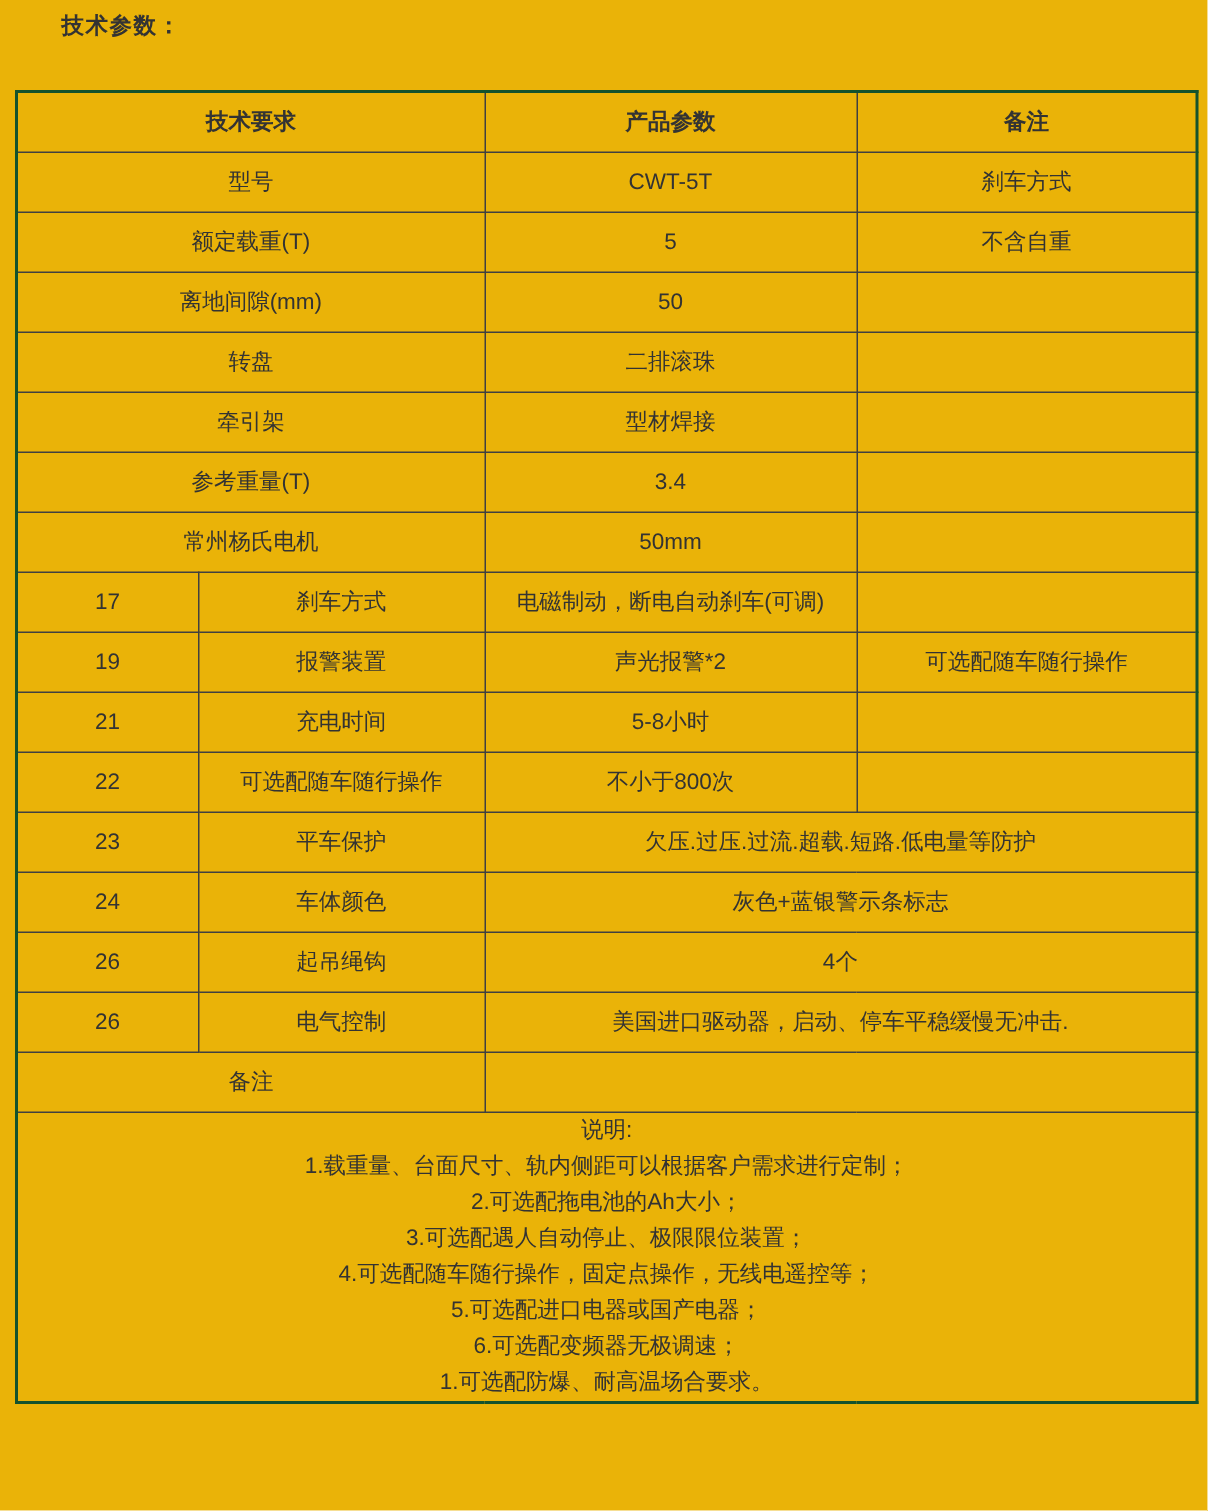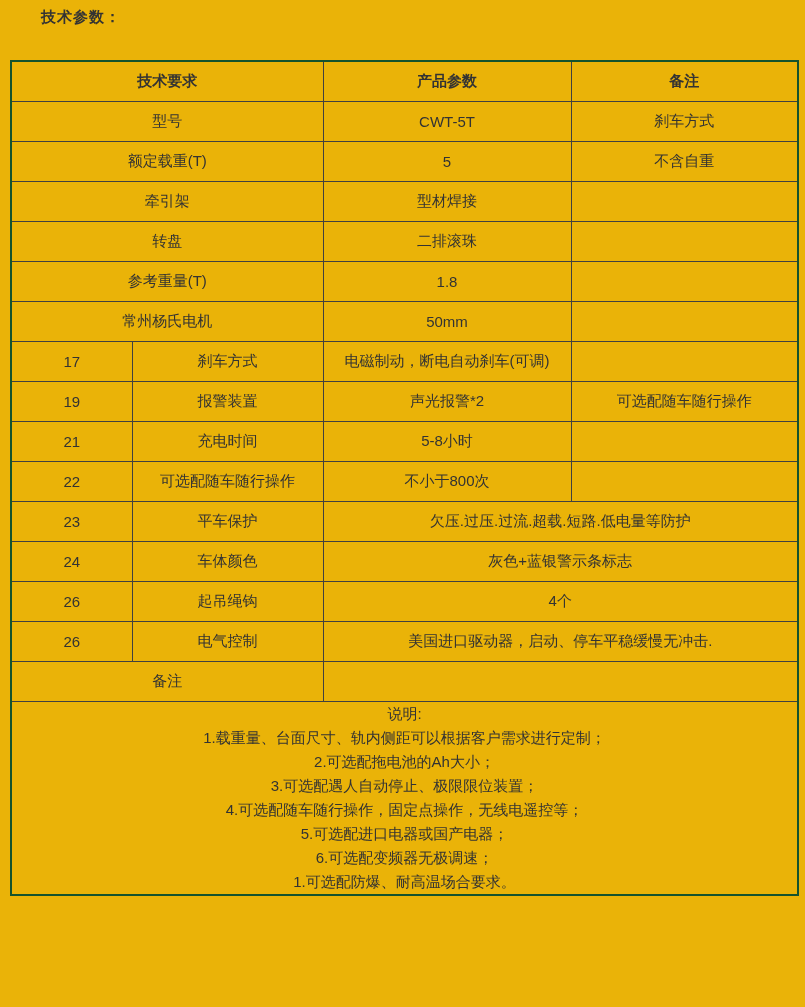--- a/index.html
+++ b/index.html
@@ -88,32 +88,37 @@
         <td colspan="2">型号</td>
         <td>CWT-5T</td>
         <td>刹车方式</td>
       </tr>
       <tr>
         <td colspan="2">额定载重(T)</td>
         <td>5</td>
         <td>不含自重</td>
       </tr>
       <tr>
-        <td colspan="2">牵引架</td>
-        <td>型材焊接</td>
+        <td colspan="2">离地间隙(mm)</td>
+        <td>50</td>
         <td></td>
       </tr>
       <tr>
         <td colspan="2">转盘</td>
         <td>二排滚珠</td>
         <td></td>
       </tr>
       <tr>
+        <td colspan="2">牵引架</td>
+        <td>型材焊接</td>
+        <td></td>
+      </tr>
+      <tr>
         <td colspan="2">参考重量(T)</td>
-        <td>1.8</td>
+        <td>3.4</td>
         <td></td>
       </tr>
       <tr>
         <td colspan="2">常州杨氏电机</td>
         <td>50mm</td>
         <td></td>
       </tr>
 
       <tr>
         <td>17</td>

